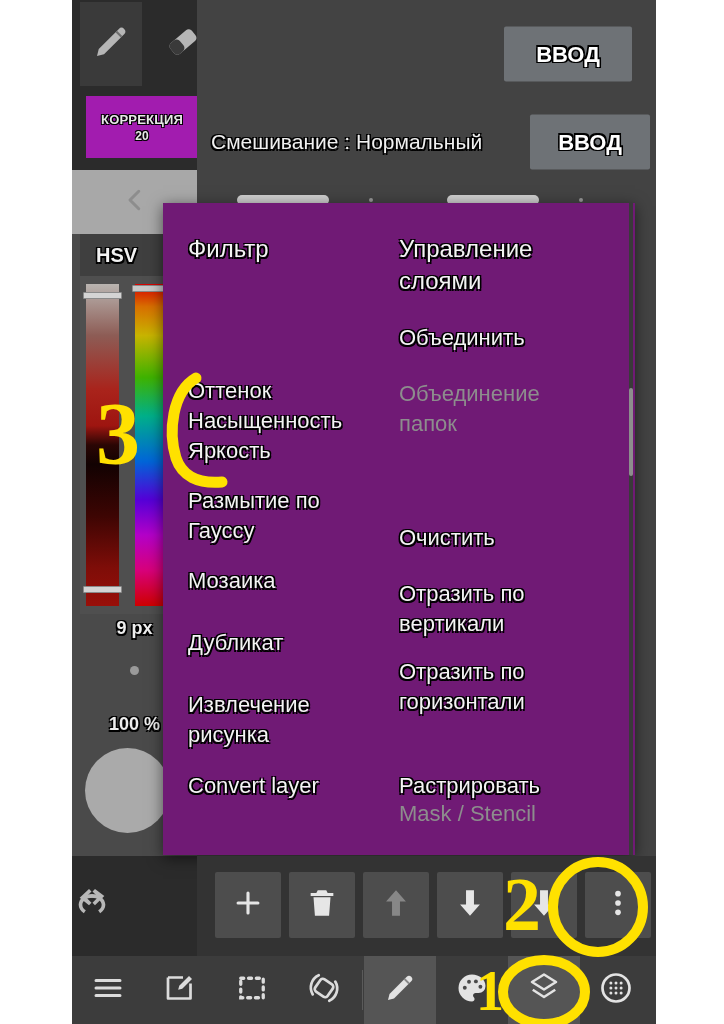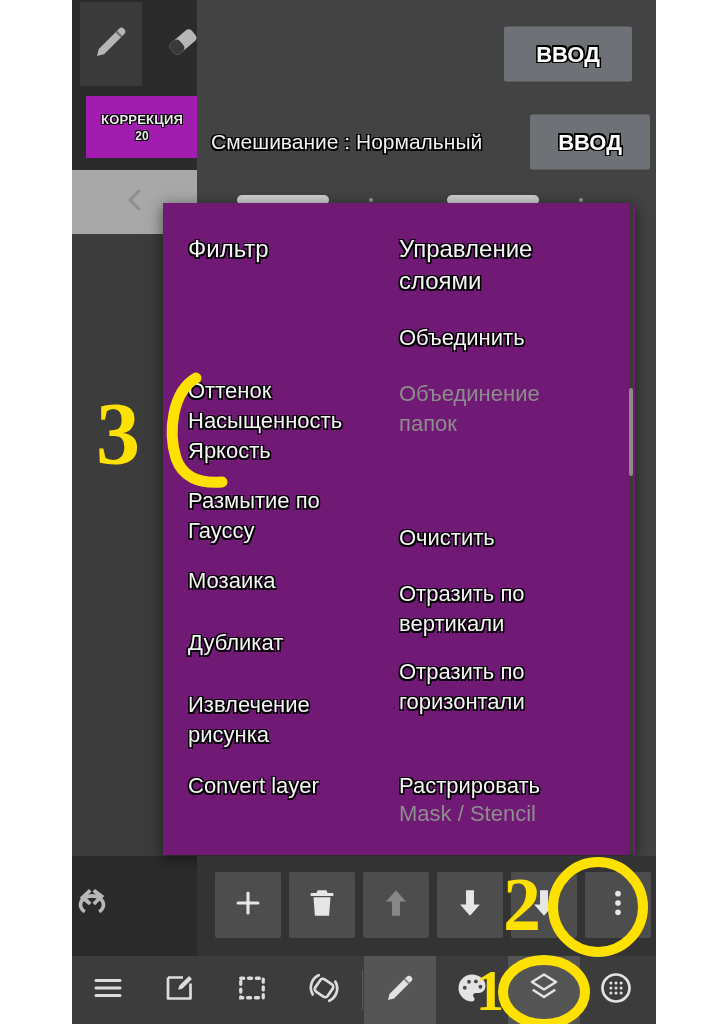--- a/index.html
+++ b/index.html
@@ -136,20 +136,40 @@
     </div>
 
     <div class="collapse">
       <span>
         <svg viewBox="0 0 24 24" fill="none" stroke="#8d8d8d" stroke-width="2.4" stroke-linecap="round" stroke-linejoin="round">
           <path d="M15 5l-7 7 7 7"></path>
         </svg>
       </span>
     </div>
 
+    <div class="leftpanel">
+      <div class="hsv-head">
+        <span>HSV</span>
+      </div>
+
+      <div class="sliders">
+        <div class="sld sv">
+          <div class="knob" style="left:-3px;top:8px;width:39px;"></div>
+          <div class="knob" style="left:-3px;top:302px;width:39px;"></div>
+        </div>
+        <div class="sld hue">
+          <div class="knob" style="left:-3px;top:1px;width:39px;background:#c9c9c9;"></div>
+        </div>
+      </div>
+
+      <div class="pxlabel">9 px</div>
+      <div class="dot-prev"></div>
+      <div class="pctlabel">100 %</div>
+      <div class="swatch"></div>
+    </div>
 
     <div class="undobar">
       <span style="left:18px">
         <svg viewBox="0 0 24 24" fill="#b8b8b8">
             <path d="M12 6c4.4 0 8 2.9 8 6.5 0 2.1-1.2 3.9-3.1 5.1l-1.2-1.8c1.3-.8 2.1-1.9 2.1-3.3 0-2.4-2.6-4.3-5.8-4.3H8.7l3 3-1.5 1.5L4.6 8.2 10.2 3l1.5 1.5-3 3H12z"></path>
           </svg>
       </span>
       <span style="left:66px">
         <svg viewBox="0 0 24 24" fill="#b8b8b8">
             <path d="M12 6C7.6 6 4 8.9 4 12.5c0 2.1 1.2 3.9 3.1 5.1l1.2-1.8C7 15 6.2 13.9 6.2 12.5c0-2.4 2.6-4.3 5.8-4.3h3.3l-3 3 1.5 1.5 5.6-5.5L13.8 3l-1.5 1.5 3 3H12z"></path>

